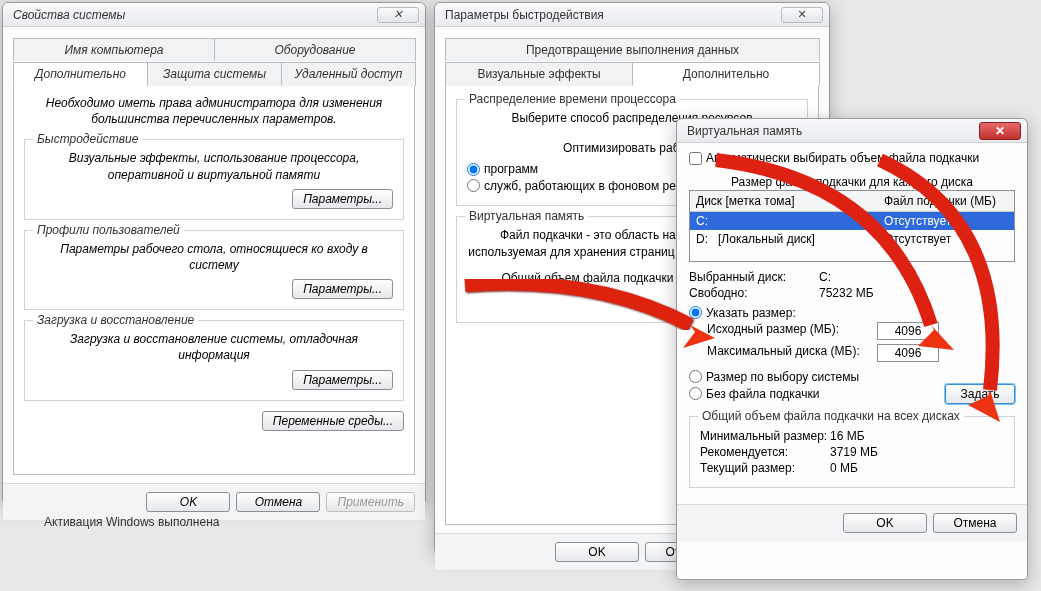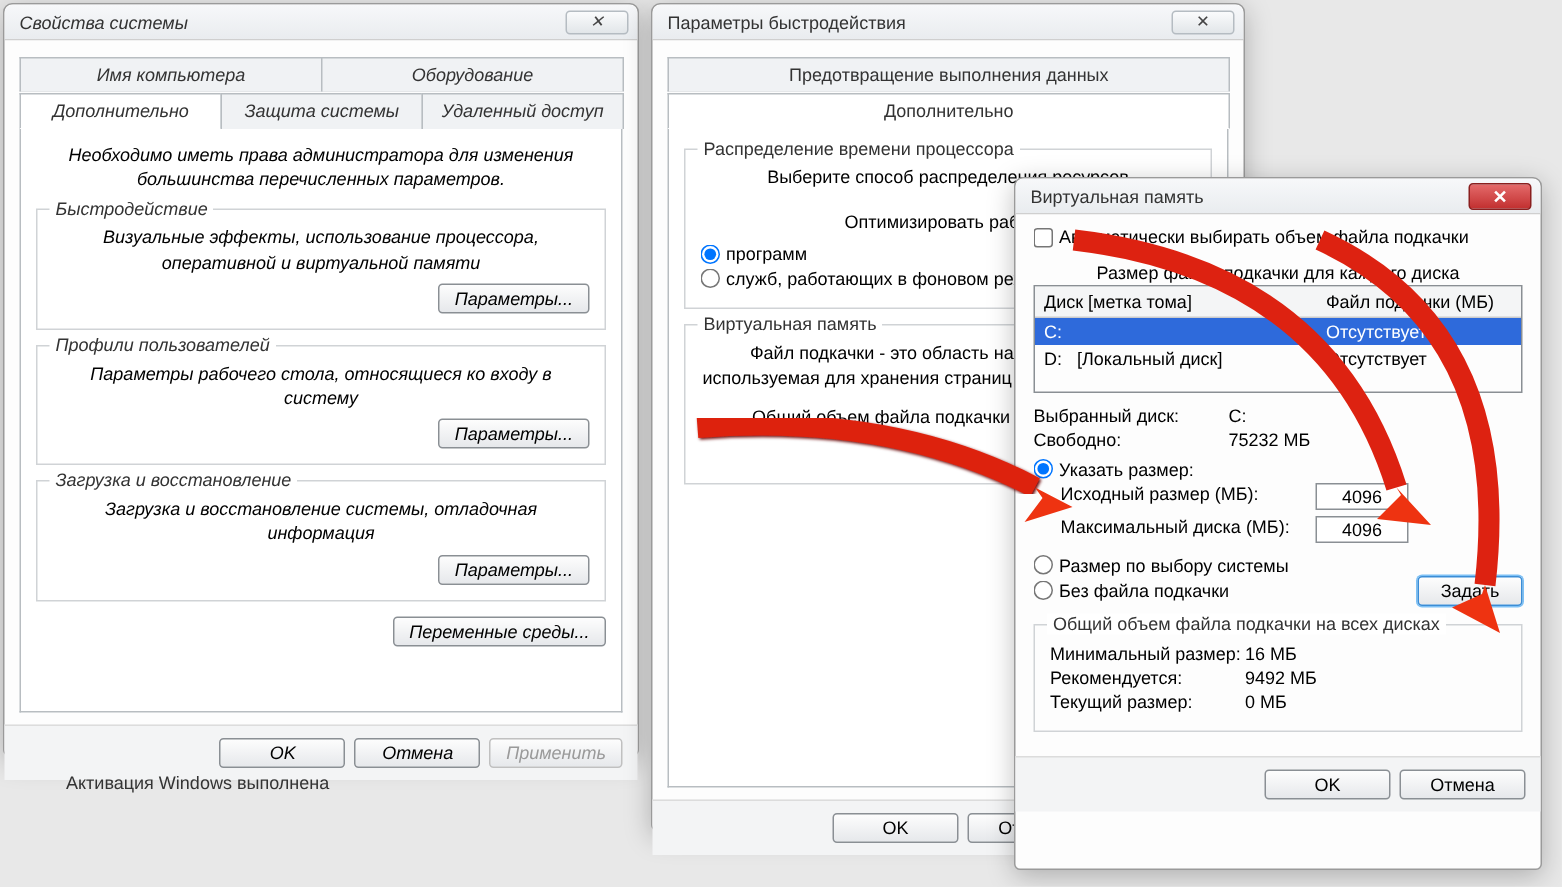--- a/index.html
+++ b/index.html
@@ -157,20 +157,21 @@
 <div class="window" style="left:434px; top:2px; width:396px; height:552px;">
   <div class="titlebar">
     <span class="title">Параметры быстродействия</span>
     <div class="close-soft">✕</div>
   </div>
   <div class="dlg-body">
     <div class="tabstrip">
       <div class="tab" style="flex:1;text-align:center;">Предотвращение выполнения данных</div>
     </div>
     <div class="tabstrip" style="border-bottom:none;margin-top:0;">
+      <div class="tab" style="flex:1;text-align:center;">Визуальные эффекты</div>
       <div class="tab active" style="flex:1;text-align:center;">Дополнительно</div>
     </div>
     <div class="tab-area" style="height:440px;">
       <div class="groupbox" style="margin-top:4px;">
         <span class="legend">Распределение времени процессора</span>
         <div class="txt">Выберите способ распределения ресурсов</div>
         <div class="txt" style="margin-top:14px;">Оптимизировать работу:</div>
         <div style="margin-top:6px;">
           <label class="radio">
               <input type="radio" name="opt" checked="" style="">
@@ -259,21 +260,21 @@
     </div>
 
     <div class="groupbox" style="margin-top:12px;">
       <span class="legend">Общий объем файла подкачки на всех дисках</span>
       <div class="kv">
           <div class="k">Минимальный размер:</div>
           <div>16 МБ</div>
         </div>
       <div class="kv">
           <div class="k">Рекомендуется:</div>
-          <div>9492 МБ</div>
+          <div>3719 МБ</div>
         </div>
       <div class="kv">
           <div class="k">Текущий размер:</div>
           <div>0 МБ</div>
         </div>
     </div>
   </div>
   <div class="footer-btns">
     <span class="btn">OK</span>
     <span class="btn">Отмена</span>

